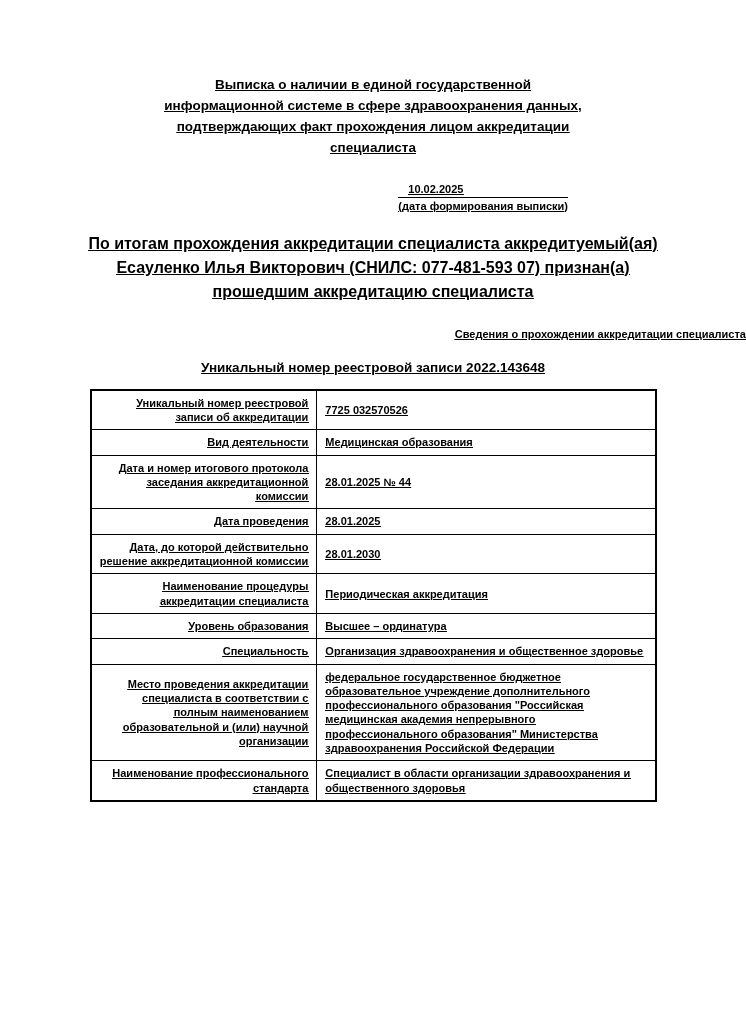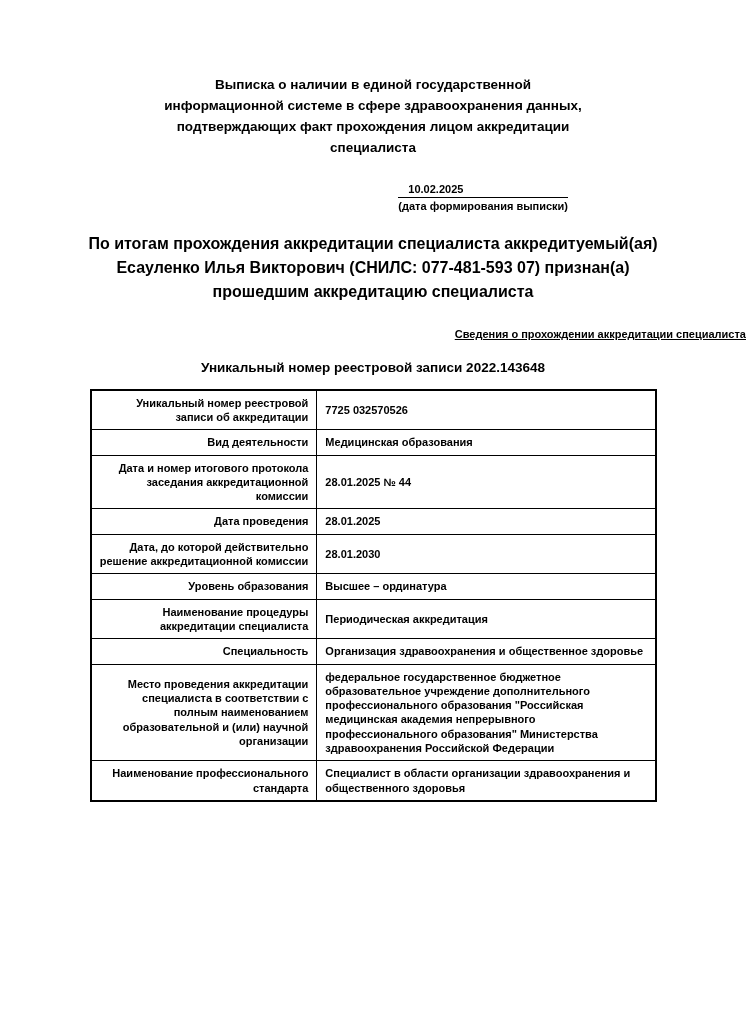--- a/index.html
+++ b/index.html
@@ -1,15 +1,15 @@
 <!DOCTYPE html>
 <html><head>
 <meta charset="utf-8">
 <style>
-  * { margin: 0; padding: 0; box-sizing: border-box; }
+  * { margin: 0; padding: 0; box-sizing: border-box; text-decoration: underline; }
   html, body {
     background: #ffffff;
   }
   .page {
     position: relative;
     width: 746px;
     height: 1029px;
     margin: 0 auto;
     background: #ffffff;
     font-family: "Liberation Sans", "DejaVu Sans", sans-serif;
@@ -114,26 +114,26 @@
         </tr>
         <tr>
           <td class="label-cell">Дата проведения</td>
           <td class="value-cell">28.01.2025</td>
         </tr>
         <tr>
           <td class="label-cell">Дата, до которой действительно решение аккредитационной комиссии</td>
           <td class="value-cell">28.01.2030</td>
         </tr>
         <tr>
+          <td class="label-cell">Наименование процедуры аккредитации специалиста</td>
+          <td class="value-cell">Периодическая аккредитация</td>
+        </tr>
+        <tr>
           <td class="label-cell">Уровень образования</td>
           <td class="value-cell">Высшее – ординатура</td>
-        </tr>
-        <tr>
-          <td class="label-cell">Наименование процедуры аккредитации специалиста</td>
-          <td class="value-cell">Периодическая аккредитация</td>
         </tr>
         <tr>
           <td class="label-cell">Специальность</td>
           <td class="value-cell">Организация здравоохранения и общественное здоровье</td>
         </tr>
         <tr>
           <td class="label-cell">Место проведения аккредитации специалиста в соответствии с полным наименованием образовательной и (или) научной организации</td>
           <td class="value-cell">федеральное государственное бюджетное образовательное учреждение дополнительного профессионального образования "Российская медицинская академия непрерывного профессионального образования" Министерства здравоохранения Российской Федерации</td>
         </tr>
         <tr>

